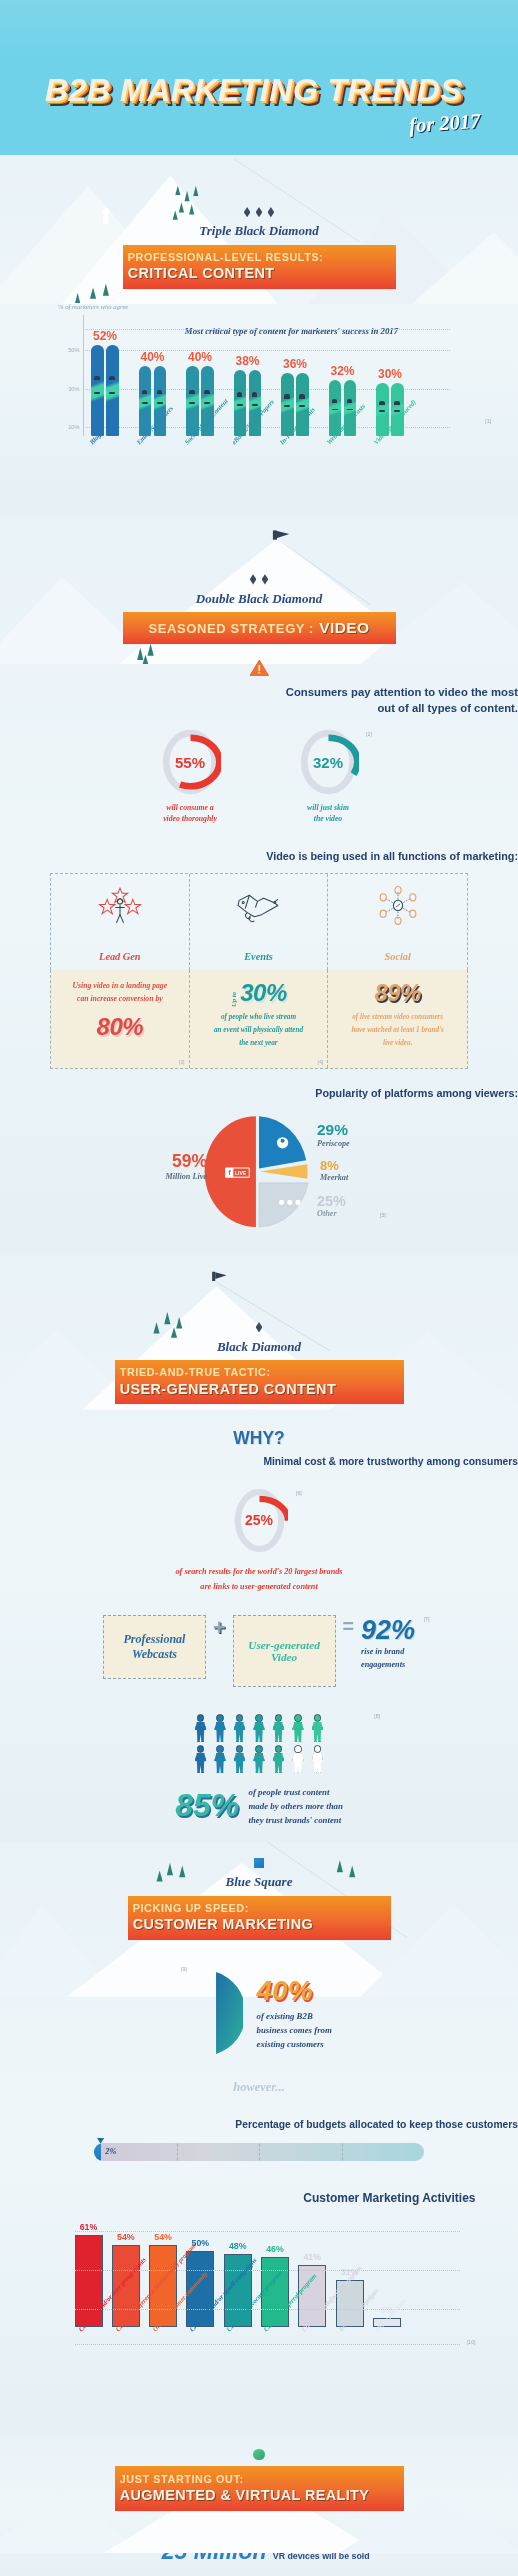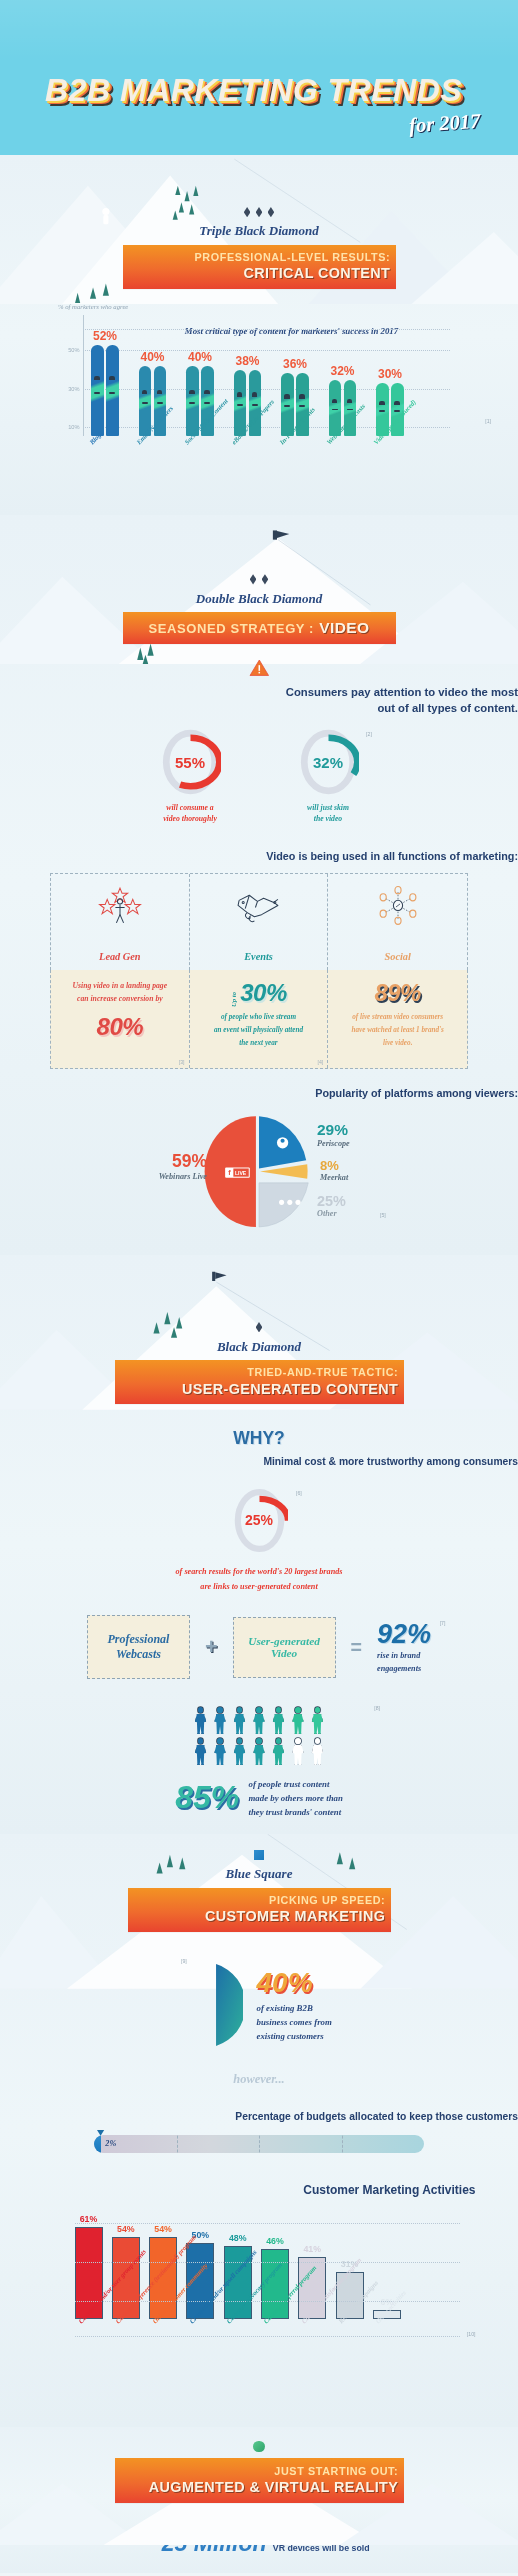--- a/index.html
+++ b/index.html
@@ -52,21 +52,21 @@
                  background:linear-gradient(135deg,#2f8fd0,#1a79bd); }
   .circle-badge{ width:11.3px;height:11.3px;margin:0 auto 6.2px;border-radius:50%;
                  background:linear-gradient(135deg,#58c98f,#2fa36a); }
   .level-name {
     font-family: "Liberation Serif", serif; font-style: italic; font-weight: 700;
     font-size: 13px; color:#2b4a80; margin-bottom: 5.2px;
   }
   .orange-banner {
     width: 273px; margin: 0 auto; padding: 6.7px 5.2px 7.7px;
     background: linear-gradient(180deg,#f39323 0%, #ef6b2d 55%, #e8442f 100%);
-    text-align:right; box-shadow: 0 0.5px 0 rgba(0,0,0,.07);
+    text-align:left; box-shadow: 0 0.5px 0 rgba(0,0,0,.07);
   }
   .banner-top {
     font-size: 10.8px; font-weight: 700; letter-spacing: 0.6px;
     color: #ffe3a8;
   }
   .banner-main {
     font-size: 14.4px; font-weight: 700; letter-spacing: 0.4px; margin-top: 2.1px;
     color: #fdf3e3; text-shadow: 1px 1px 0 rgba(60,40,30,.55);
   }
 
@@ -489,21 +489,21 @@
           </g>
           <g>
             <rect x="340" y="110" width="48" height="20" fill="#ffffff" rx="2"></rect>
             <text x="346" y="125" font-family="Liberation Sans" font-size="14" font-weight="bold" fill="#e8503a">f</text>
             <rect x="356" y="112" width="30" height="16" fill="#e8503a"></rect>
             <text x="359" y="124" font-family="Liberation Sans" font-size="10" font-weight="bold" fill="#ffffff">LIVE</text>
           </g>
         </svg>
         <div style="position:absolute;left:100px;top:40px;text-align:right;width:57px;">
           <div style="font-size:17.5px;font-weight:700;color:#e8503a;">59%</div>
-          <div class="script" style="font-size:8.2px;color:#5a6e7e;">Webinars Live</div>
+          <div class="script" style="font-size:8.2px;color:#5a6e7e;">Million Live</div>
         </div>
         <div style="position:absolute;left:267px;top:9.3px;">
           <div style="font-size:15.5px;font-weight:700;color:#1f9a9a;">29%</div>
           <div class="script" style="font-size:8.2px;color:#5a6e7e;">Periscope</div>
         </div>
         <div style="position:absolute;left:270px;top:47px;">
           <div style="font-size:13px;font-weight:700;color:#e8a83c;">8%</div>
           <div class="script" style="font-size:8.2px;color:#5a6e7e;">Meerkat</div>
         </div>
         <div style="position:absolute;left:267px;top:82px;">
@@ -554,27 +554,27 @@
         <div class="label" style="color:#e8392f;font-size:14px;">25%</div>
       </div>
       <div class="ref" style="position:absolute;left:296px;top:3.1px;">[6]</div>
     </div>
 
     <div class="script" style="text-align:center;color:#e8392f;font-size:8.2px;line-height:1.8;margin-top:11.3px;">
       <div>of search results for the world's 20 largest brands</div>
       <div>are links to user-generated content</div>
     </div>
 
-    <div style="display:flex;justify-content:center;align-items:center;gap:15px;margin-top:20.6px;">
+    <div style="display:flex;justify-content:center;gap:7px;margin-top:20.6px;">
       <div style="width:103px;height:64px;background:#f4efdd;border:0.5px dashed #8ea4b4;display:flex;flex-direction:column;align-items:center;justify-content:center;">
         <div class="script" style="font-size:12px;color:#2b6ca3;">Professional</div>
         <div class="script" style="font-size:12px;color:#2b6ca3;">Webcasts</div>
       </div>
       <div style="font-size:21.6px;font-weight:700;color:#8fa8ba;text-shadow:1px 1px 0 #2f4156;">+</div>
-      <div style="width:103px;height:61px;background:#f4efdd;border:0.5px dashed #8ea4b4;display:flex;flex-direction:column;align-items:center;justify-content:center;">
+      <div style="width:103px;height:72px;background:#f4efdd;border:0.5px dashed #8ea4b4;display:flex;flex-direction:column;align-items:center;justify-content:center;">
         <div class="script" style="font-size:11.3px;color:#35b8a4;">User-generated</div>
         <div class="script" style="font-size:11.3px;color:#35b8a4;">Video</div>
       </div>
       <div style="font-size:19.6px;font-weight:700;color:#8fa8ba;">=</div>
       <div style="position:relative;text-align:left;">
         <div style="font-size:27px;font-weight:700;font-style:italic;color:#1d6fa8;text-shadow:1px 1px 0 #bcd9ea;">92%</div>
         <div class="script" style="font-size:8.2px;color:#2b4a80;line-height:1.5;">
           <div>rise in brand</div>
           <div>engagements</div>
         </div>

